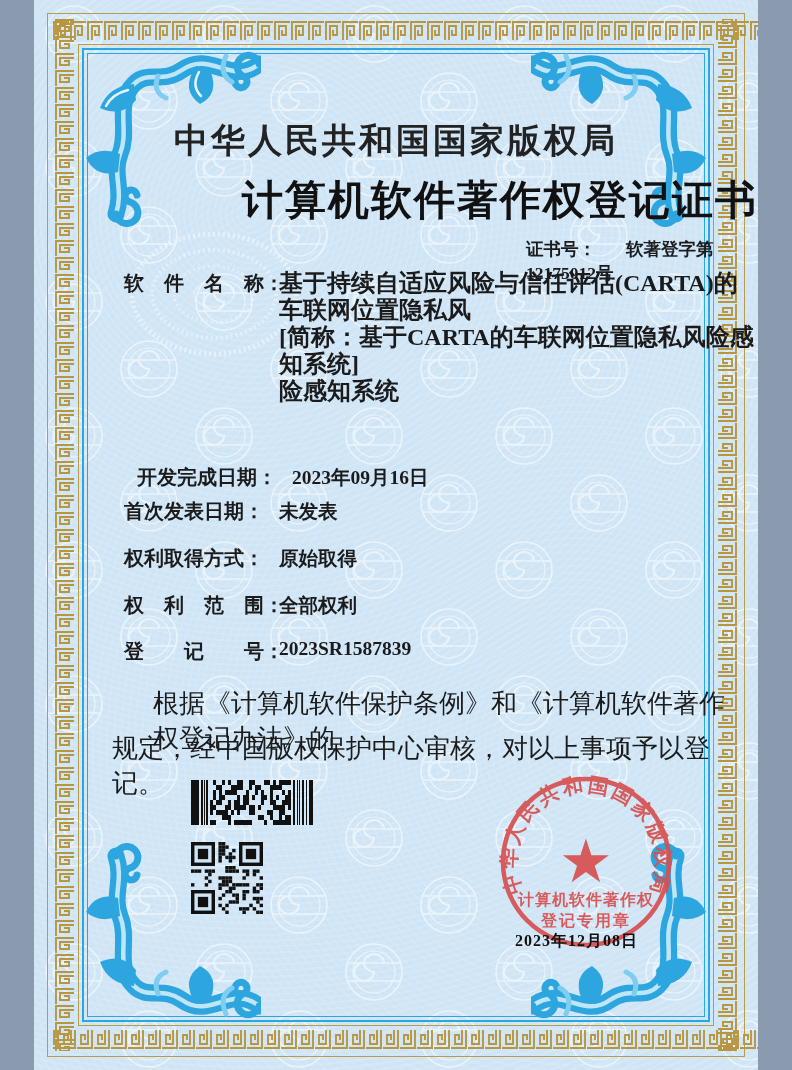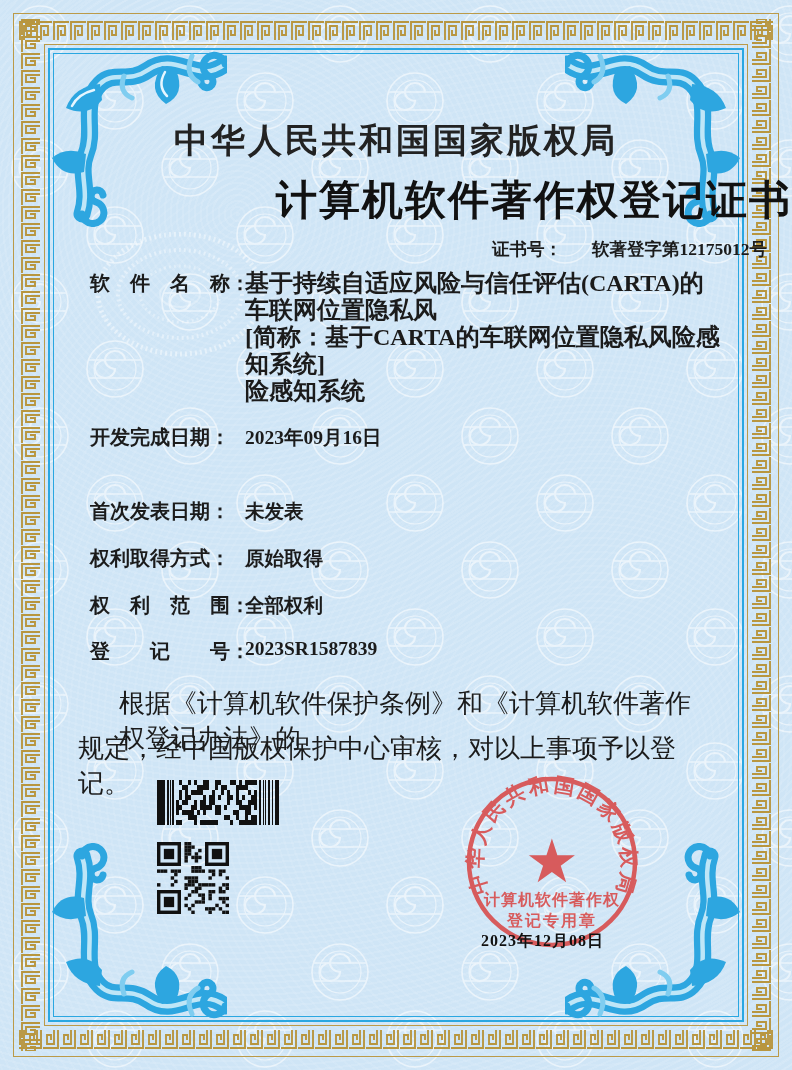--- a/index.html
+++ b/index.html
@@ -1,18 +1,18 @@
 <!DOCTYPE html>
 <html><head>
 <meta charset="utf-8">
 <style>
   html,body{margin:0;padding:0;background:#8a9bb0;}
   .page{
     position:relative;
-    width:792px;height:1070px;
+    width:724px;height:1070px;
     margin:0 auto;
     background:#cfe5f6;
     overflow:hidden;
     font-family:"Liberation Serif","DejaVu Serif",serif;
     color:#1b1b1b;
   }
   .page *{box-sizing:border-box;}
   
   .texture{
     position:absolute;inset:0;
@@ -49,21 +49,21 @@
     position:absolute;left:0;right:0;top:173px;
     text-align:right;font-size:41px;font-weight:800;letter-spacing:2px;color:#111;
   }
   .cert-no{position:absolute;left:492px;top:237px;font-size:17.5px;font-weight:700;}
   .cert-no .v{margin-left:30px;}
   .row{position:absolute;left:90px;font-size:20px;}
   .row .lbl{display:inline-block;font-weight:700;vertical-align:top;white-space:pre;}
   .row .val{position:absolute;left:155px;top:0;font-weight:600;font-size:19.5px;white-space:nowrap;}
   .row-software{top:270px;}
   .row-owner{top:360px;}
-  .row-dev{top:424px;}
+  .row-dev{top:464px;margin-left:13px;}
   .row-pub{top:498px;}
   .row-acq{top:545px;}
   .row-scope{top:592px;}
   .row-reg{top:638px;}
   .sw-lines{position:absolute;left:155px;top:0;width:480px;font-weight:600;font-size:24px;line-height:27px;}
   .statement{position:absolute;left:78px;width:625px;font-size:26px;font-weight:400;}
   .statement-1{top:686px;padding-left:41px;}
   .statement-2{top:731px;}
   .barcode{position:absolute;left:157px;top:780px;}
   .qrcode{position:absolute;left:157px;top:842px;}

